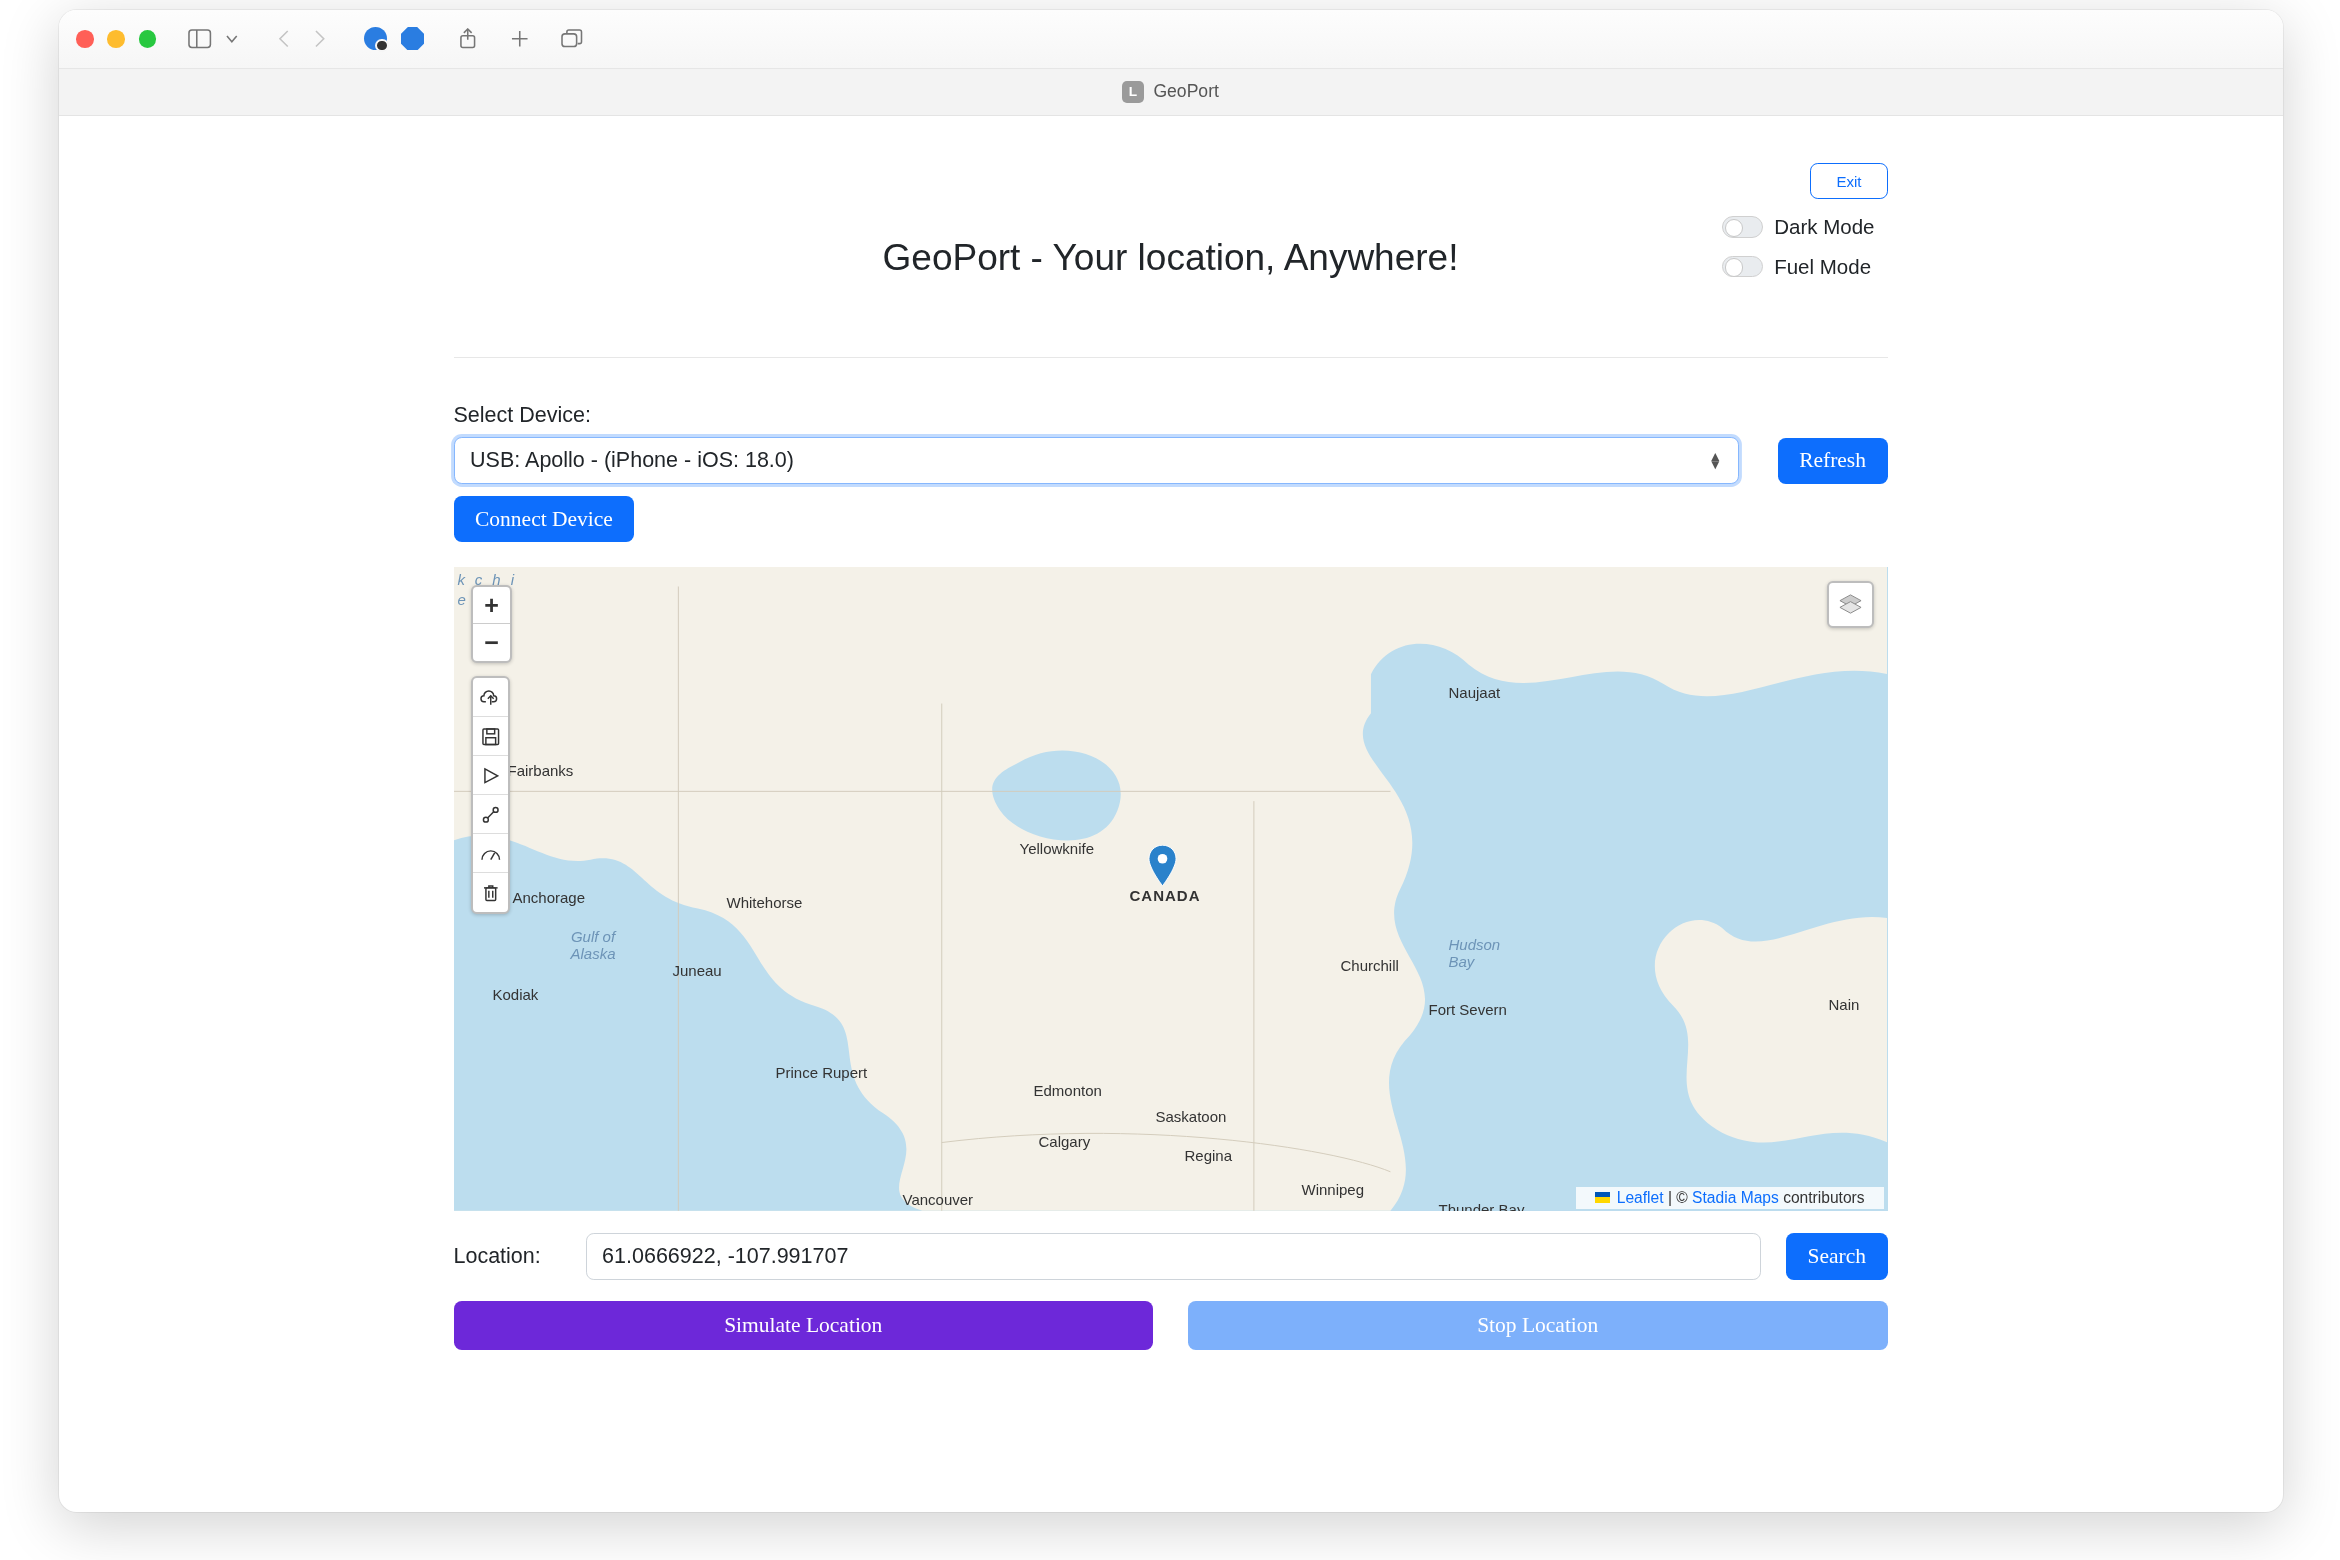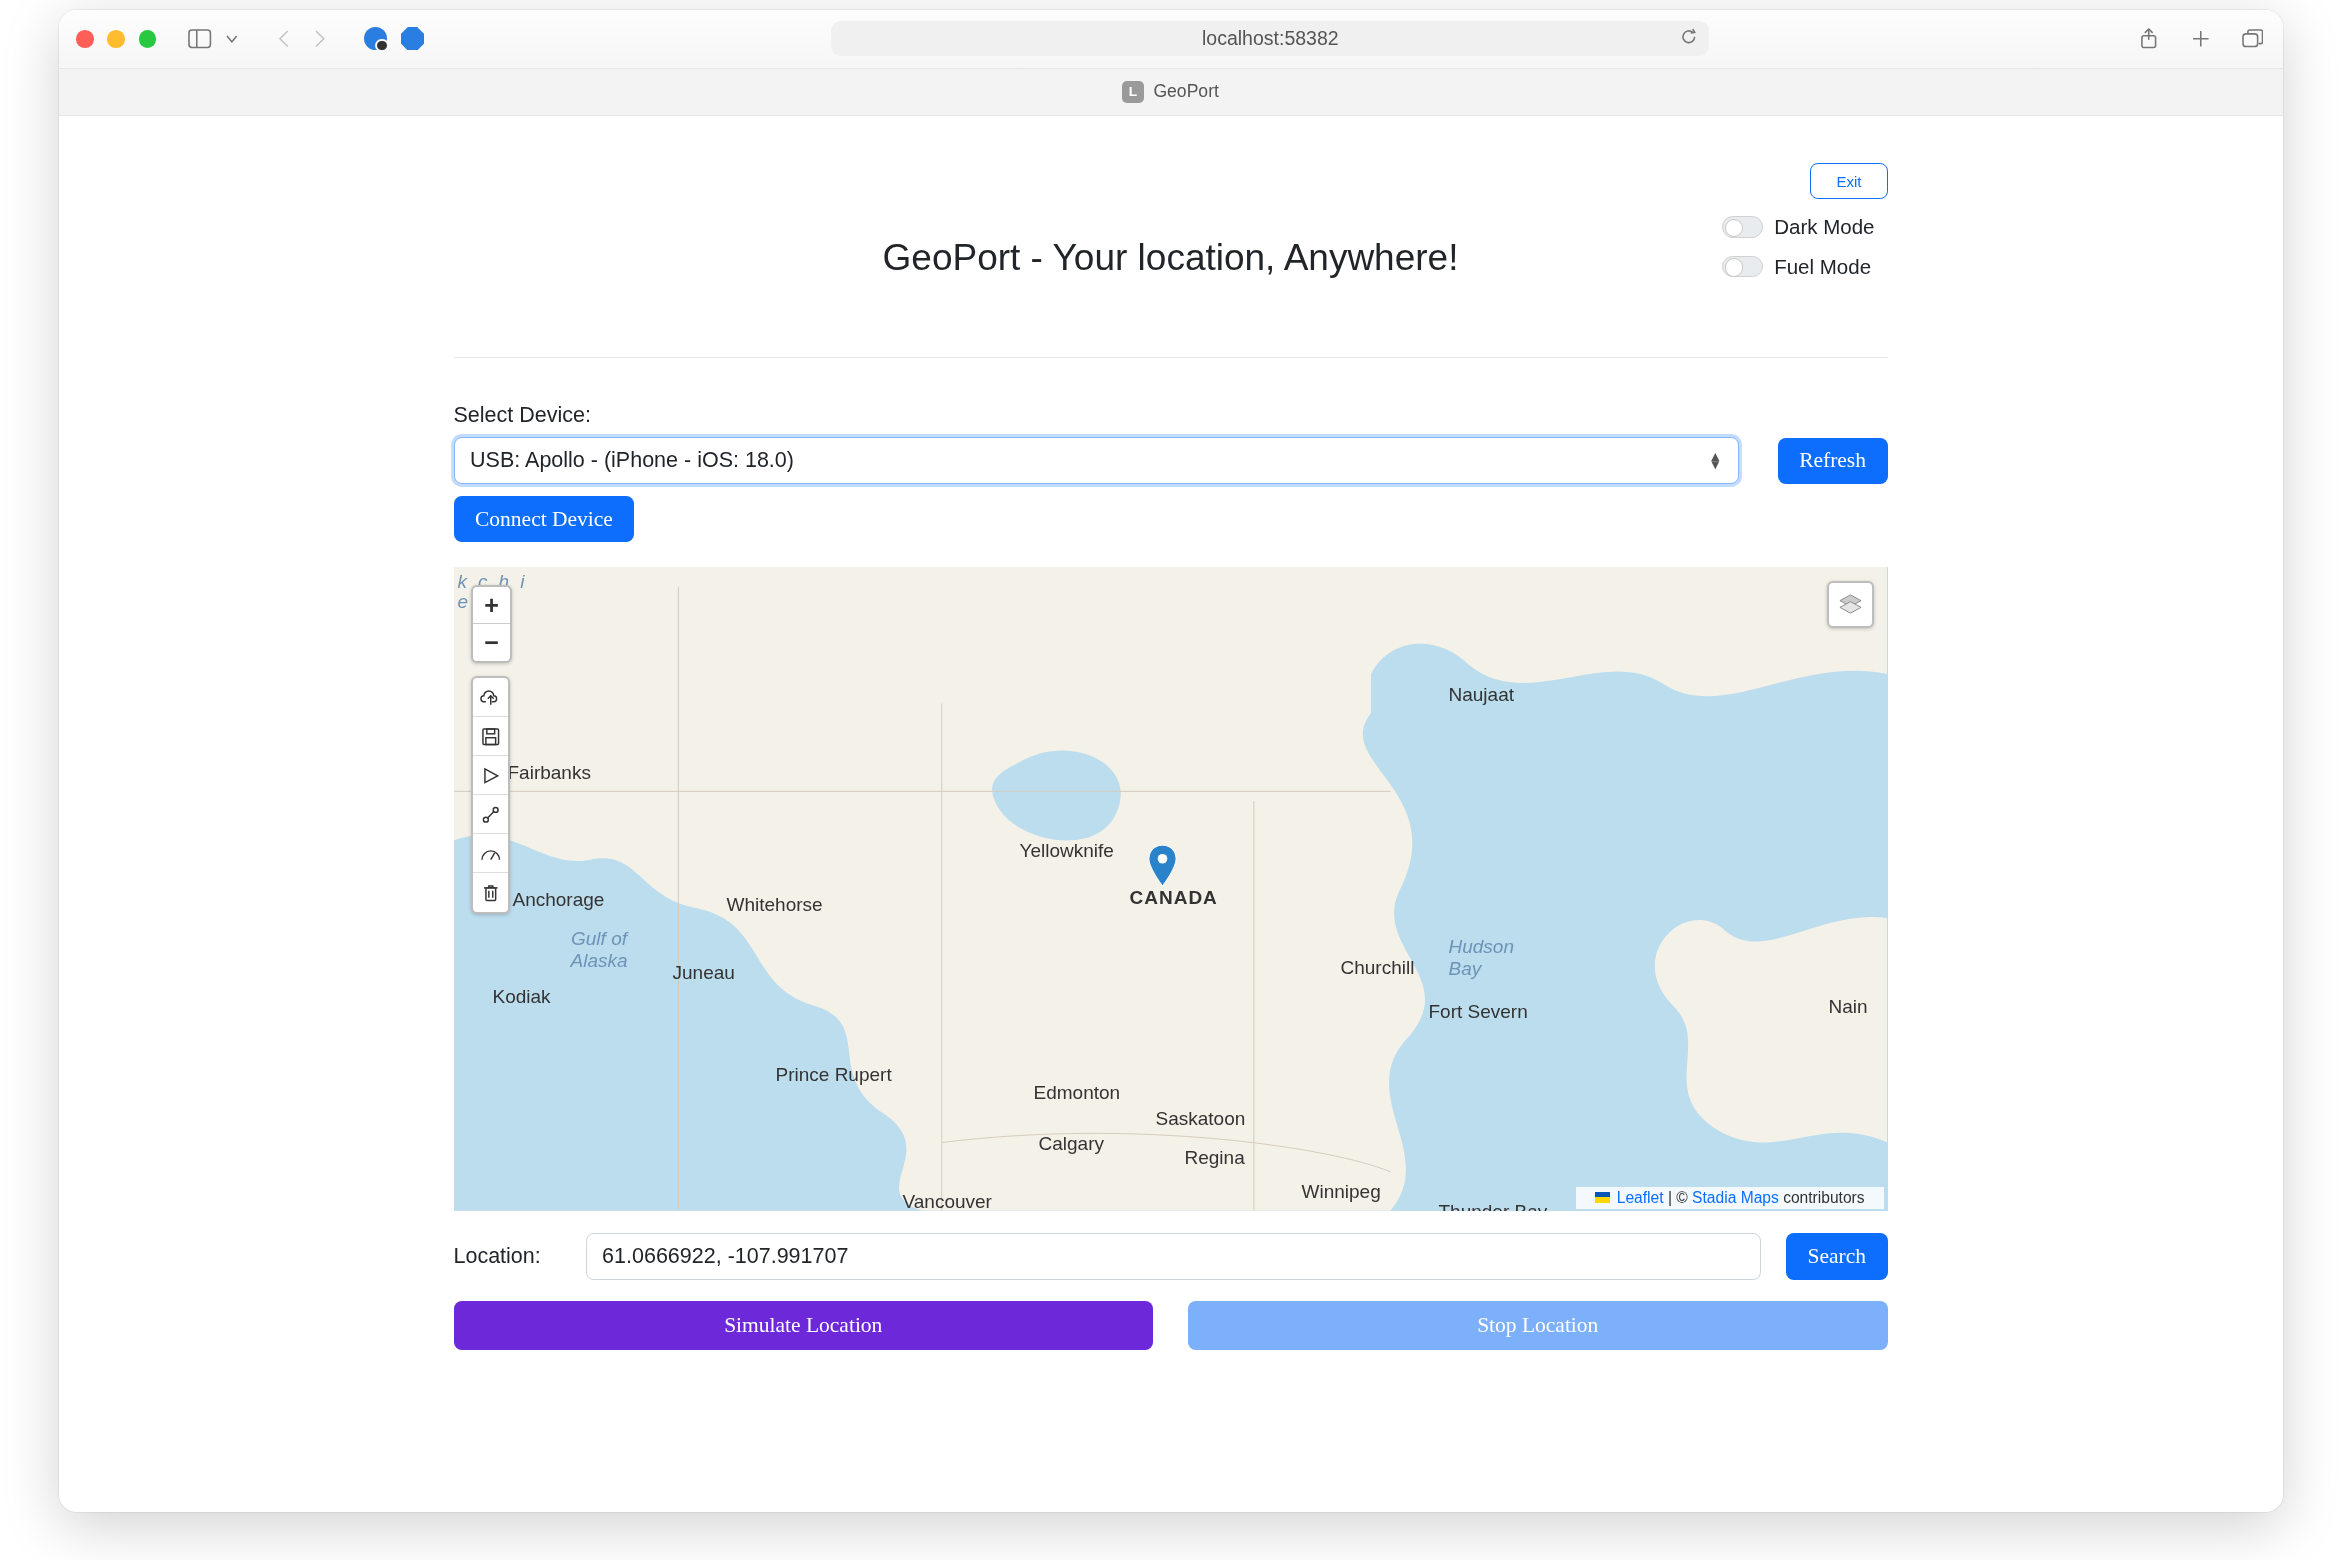--- a/index.html
+++ b/index.html
@@ -116,21 +116,21 @@
   .layers-ctrl{
     position:absolute; right:13.7px; top:13.7px; width:47px;height:47px;background:#fff;border:2px solid #bdbdbd;border-radius:5.9px;
     display:flex;align-items:center;justify-content:center;box-shadow:0 1px 3.9px rgba(0,0,0,0.2); cursor:pointer;
   }
   .attribution{
     position:absolute; right:3.9px; bottom:2.9px; background:rgba(255,255,255,0.82);
     font-size:15.6px; color:#333; padding:2px 19px;
   }
   .attribution a{color:#0d6efd;text-decoration:none;}
   .flag{display:inline-block;width:15.6px;height:10.7px;background:linear-gradient(#0057b7 50%,#ffd700 50%);vertical-align:baseline;margin-right:2px;}
-  .citylbl{position:absolute;font-size:19px;color:#333;white-space:nowrap;}
+  .citylbl{position:absolute;font-size:15px;color:#333;white-space:nowrap;}
   .citylbl.w{color:#6d94b7;font-style:italic;}
   .pin{position:absolute;width:29px;height:41px;}
 
   
   .loc-row { display:flex; align-items:center; gap:25px; margin-top:21.5px;}
   .loc-row .lbl2{font-size:21.5px;color:#212529; width:107px;}
   .loc-input{ flex:1; height:47px; border:1px solid #ced4da; border-radius:7.8px; padding:0 15.6px; font-size:21.5px; color:#212529; background:#fff;}
   
   .action-row{ display:flex; gap:35px; margin-top:21.5px;}
   .action-row button{ flex:1; height:49px; font-size:21.5px; border:none; border-radius:7.8px; color:#fff; cursor:pointer;}
@@ -165,31 +165,20 @@
     </div>
     <div class="tb-btn">
       <svg width="13.7" height="19.5" class="svgicon" style="stroke:#c4c4c4" viewBox="0 0 14 20">
           <polyline points="3,2 11,10 3,18"></polyline>
         </svg>
     </div>
     <div class="tb-sep"></div>
     <div class="ext-icons">
       <div class="ext1"></div>
       <div class="ext2"></div>
-    </div>
-    <div class="addrwrap">
-      <div class="addrbar">
-        <span>localhost:58382</span>
-        <span class="addr-reload">
-          <svg width="17.6" height="17.6" class="svgicon" viewBox="0 0 18 18">
-              <path d="M15 9a6 6 0 1 1-2-4.5" fill="none"></path>
-              <polyline points="13,1 15,4.5 11,5" fill="none"></polyline>
-            </svg>
-        </span>
-      </div>
     </div>
     <div class="tb-right">
       <div class="tb-btn">
         <svg width="19.5" height="21.5" class="svgicon" viewBox="0 0 20 22">
             <rect x="3" y="8" width="14" height="12" rx="2"></rect>
             <line x1="10" y1="1" x2="10" y2="12"></line>
             <polyline points="6,5 10,1 14,5"></polyline>
           </svg>
       </div>
       <div class="tb-btn">

